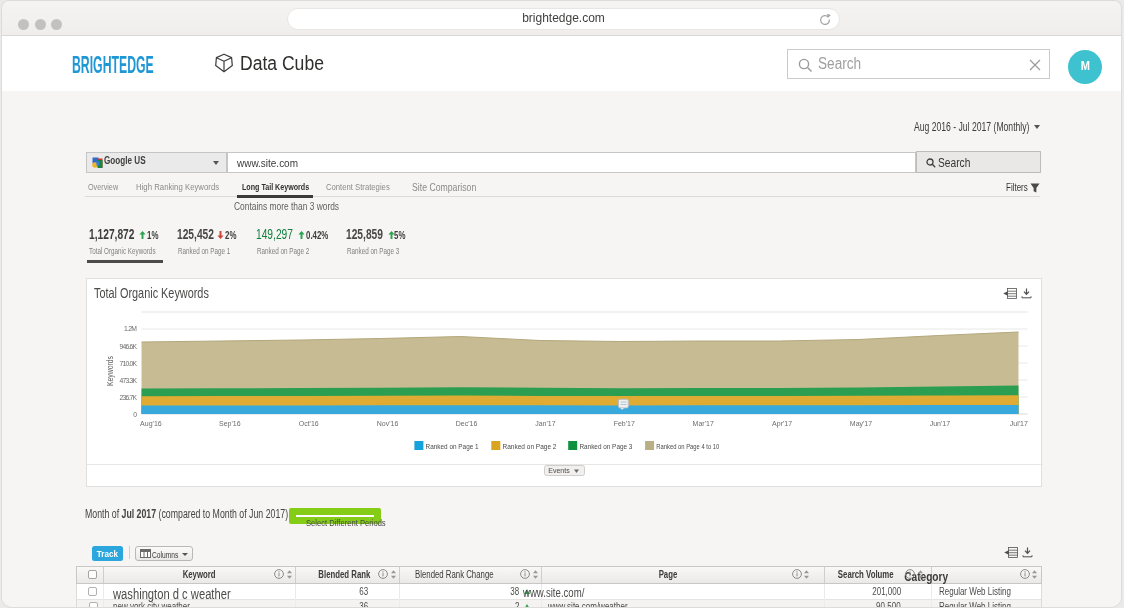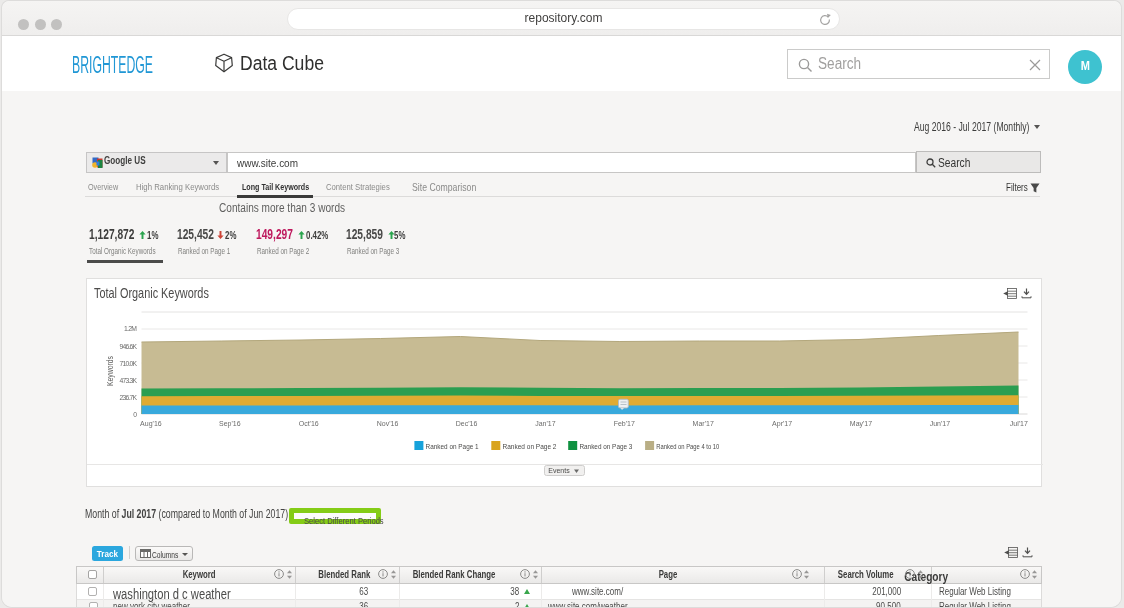--- a/index.html
+++ b/index.html
@@ -16,29 +16,29 @@
 #content{position:absolute;left:0;top:90px;width:100%;bottom:0;background:#f6f5f4}
 .card{position:absolute;background:#fff;border:1px solid #e0dfde}
 </style></head>
 <body>
 <div id="win">
   <div id="chrome">
     <div class="dot" style="left:16.2px"></div>
     <div class="dot" style="left:32.8px"></div>
     <div class="dot" style="left:49.2px"></div>
     <div id="urlbar">
-      <div class="t" style="left:0;right:0;top:2px;text-align:center;font-size:12px;color:#403f3e">repository.com</div>
+      <div class="t" style="left:0;right:0;top:2px;text-align:center;font-size:12px;color:#403f3e">brightedge.com</div>
       <svg class="a" style="right:8px;top:4px" width="13" height="13" viewBox="0 0 13 13">
           <path d="M10.23 4.01 A4.4 4.4 0 1 0 11.4 6.5" fill="none" stroke="#a5a4a3" stroke-width="1.2"></path>
           <path d="M9.0 0.8 L12.8 2.1 L9.9 4.9 Z" fill="#a5a4a3"></path>
         </svg>
     </div>
   </div>
   <div id="hdr">
-    <div class="t" style="left:70px;top:15px;font-size:24.5px;font-weight:normal;color:#2097d5"><span class="x" id="logo" style="transform:scaleX(.50)">BRIGHTEDGE</span></div>
+    <div class="t" style="left:70px;top:15px;font-size:24.5px;font-weight:bold;color:#2097d5"><span class="x" id="logo" style="transform:scaleX(.50)">BRIGHTEDGE</span></div>
     <svg class="a" style="left:212px;top:17px" width="20" height="20" viewBox="0 0 20 20">
         <path d="M10 1.2 L17.6 4.6 L18.3 12.6 L10 18.8 L1.7 12.6 L2.4 4.6 Z" fill="none" stroke="#3c3c3b" stroke-width="1.2" stroke-linejoin="round"></path>
         <path d="M2.5 4.8 L10 8.2 L17.5 4.8 M10 8.2 L10 18.6" fill="none" stroke="#3c3c3b" stroke-width="1.2" stroke-linejoin="round"></path>
       </svg>
     <div class="t" style="left:238px;top:16px;font-size:19.5px;color:#2f2f2e"><span class="x" id="dcube" style="transform:scaleX(.90)">Data Cube</span></div>
     <div class="a" style="left:785px;top:13px;width:263px;height:30px;background:#fff;border:1px solid #cbcbca">
       <svg class="a" style="left:10px;top:8px" width="15" height="15" viewBox="0 0 15 15">
           <circle cx="6" cy="6" r="4.6" fill="none" stroke="#9b9a99" stroke-width="1.4"></circle>
           <line x1="9.5" y1="9.5" x2="13.5" y2="13.5" stroke="#9b9a99" stroke-width="1.4"></line>
         </svg>
@@ -80,36 +80,36 @@
     <div class="t" style="left:85.5px;top:90px;font-size:9.5px;color:#8b8b8a"><span class="x" style="transform:scaleX(.76)">Overview</span></div>
     <div class="t" style="left:134px;top:90px;font-size:9.5px;color:#8b8b8a"><span class="x" style="transform:scaleX(.82)">High Ranking Keywords</span></div>
     <div class="t" style="left:240px;top:90px;font-size:9.5px;font-weight:bold;color:#303030"><span class="x" style="transform:scaleX(.75)">Long Tail Keywords</span></div>
     <div class="a" style="left:235px;top:104px;width:76px;height:2.5px;background:#3a3a39"></div>
     <div class="t" style="left:324px;top:90px;font-size:9.5px;color:#8b8b8a"><span class="x" style="transform:scaleX(.81)">Content Strategies</span></div>
     <div class="t" style="left:410px;top:90px;font-size:11px;color:#8b8b8a"><span class="x" style="transform:scaleX(.79)">Site Comparison</span></div>
     <div class="t" style="left:1004px;top:90.5px;font-size:10px;color:#343433"><span class="x" style="transform:scaleX(.8)">Filters</span></div>
     <svg class="a" style="left:1028px;top:92px" width="10" height="10" viewBox="0 0 11 11">
         <path d="M0.5 0.5 H10.5 L7 5.5 V10.5 L4 9 V5.5 Z" fill="#4a4a49"></path>
       </svg>
-    <div class="t" style="left:217px;top:110px;font-size:12px;color:#5f5f5e"><span class="x" style="transform:scaleX(.84)">Contains more than 3 words</span></div>
+    <div class="t" style="left:232px;top:110px;font-size:10px;color:#5f5f5e"><span class="x" style="transform:scaleX(.84)">Contains more than 3 words</span></div>
 
     <div class="t" style="left:87px;top:134.5px;font-size:14px;font-weight:bold;color:#3d3d3c"><span class="x" id="n1" style="transform:scaleX(.73)">1,127,872</span></div>
     <svg class="a" style="left:136.5px;top:139.5px" width="7" height="8" viewBox="0 0 7 9">
         <path d="M3.5 0 L7 4 H4.6 V9 H2.4 V4 H0 Z" fill="#2aa44e"></path>
       </svg>
       <div class="t" style="left:144.5px;top:138px;font-size:10.5px;font-weight:bold;color:#3d3d3c"><span class="x" style="transform:scaleX(.75)">1%</span></div>
     <div class="t" style="left:87px;top:155px;font-size:9px;color:#81817f"><span class="x" style="transform:scaleX(.70)">Total Organic Keywords</span></div>
     <div class="a" style="left:85px;top:168.5px;width:76px;height:3px;background:#4b4b4a"></div>
     <div class="t" style="left:175px;top:134.5px;font-size:14px;font-weight:bold;color:#484847"><span class="x" style="transform:scaleX(.73)">125,452</span></div>
     <svg class="a" style="left:214.5px;top:139.5px" width="7" height="8" viewBox="0 0 7 9">
         <path d="M3.5 9 L0 5 H2.4 V0 H4.6 V5 H7 Z" fill="#cc4437"></path>
       </svg>
       <div class="t" style="left:222.5px;top:138px;font-size:10.5px;font-weight:bold;color:#3d3d3c"><span class="x" style="transform:scaleX(.75)">2%</span></div>
     <div class="t" style="left:175.5px;top:155px;font-size:9px;color:#81817f"><span class="x" style="transform:scaleX(.70)">Ranked on Page 1</span></div>
-    <div class="t" style="left:254px;top:134.5px;font-size:14px;font-weight:bold;color:#be185d"><span class="x" style="transform:scaleX(.73)">149,297</span></div>
+    <div class="t" style="left:254px;top:134.5px;font-size:14px;font-weight:normal;color:#15803d"><span class="x" style="transform:scaleX(.73)">149,297</span></div>
     <svg class="a" style="left:296px;top:139.5px" width="7" height="8" viewBox="0 0 7 9">
         <path d="M3.5 0 L7 4 H4.6 V9 H2.4 V4 H0 Z" fill="#2aa44e"></path>
       </svg>
       <div class="t" style="left:303.5px;top:138px;font-size:10.5px;font-weight:bold;color:#3d3d3c"><span class="x" style="transform:scaleX(.75)">0.42%</span></div>
     <div class="t" style="left:255px;top:155px;font-size:9px;color:#81817f"><span class="x" style="transform:scaleX(.70)">Ranked on Page 2</span></div>
     <div class="t" style="left:344px;top:134.5px;font-size:14px;font-weight:bold;color:#484847"><span class="x" style="transform:scaleX(.73)">125,859</span></div>
     <svg class="a" style="left:385.5px;top:139.5px" width="7" height="8" viewBox="0 0 7 9">
         <path d="M3.5 0 L7 4 H4.6 V9 H2.4 V4 H0 Z" fill="#2aa44e"></path>
       </svg>
       <div class="t" style="left:392px;top:138px;font-size:10.5px;font-weight:bold;color:#3d3d3c"><span class="x" style="transform:scaleX(.75)">5%</span></div>
@@ -181,21 +181,21 @@
             <text x="569.3" y="139.5" textLength="63" lengthAdjust="spacingAndGlyphs">Ranked on Page 4 to 10</text>
         </g>
         <line x1="0" y1="155.5" x2="956" y2="155.5" stroke="#e7e6e5"></line>
         <rect x="457.5" y="156.5" width="40" height="10" rx="2" fill="#f1f0ef" stroke="#cfcecd"></rect>
         <text x="472" y="164" font-family="Liberation Sans, sans-serif" font-size="7" fill="#4a4a49" text-anchor="middle">Events</text>
         <path d="M487 160.5 l5 0 l-2.5 3.5 z" fill="#6b6b6a"></path>
       </svg>
     </div>
 
     <div class="t" style="left:82.5px;top:415.5px;font-size:12px;color:#434342"><span class="x" id="monthtxt" style="transform:scaleX(.73)">Month of <b>Jul 2017</b> (compared to Month of Jun 2017)</span></div>
-    <div class="a" style="left:287px;top:416.5px;width:92px;height:16px;background:#fcfcfb;border:5px solid #84cc16;border-radius:2px">
+    <div class="a" style="left:287px;top:416.5px;width:92px;height:16px;background:#fcfcfb;border:7px solid #84cc16;border-radius:2px">
       <div class="t" style="left:0;right:0;top:2.5px;text-align:center;font-size:9.5px;color:#4a4a49"><span class="xc" style="transform:scaleX(.8)">Select Different Periods</span></div>
     </div>
 
     <div class="a" style="left:89.5px;top:454.5px;width:31px;height:15px;background:#2ba7de;border-radius:2.5px">
       <div class="t" style="left:0;right:0;top:2px;text-align:center;font-size:9.5px;font-weight:bold;color:#fff"><span class="xc" style="transform:scaleX(.85)">Track</span></div>
     </div>
     <div class="a" style="left:126.5px;top:455px;width:1px;height:13px;background:#d2d1d0"></div>
     <div class="a" style="left:133px;top:454.5px;width:57.5px;height:15px;background:linear-gradient(#fbfaf9,#e9e8e7);border:1px solid #b9b8b7;border-radius:3px">
       <svg class="a" style="left:4px;top:2.5px" width="11" height="9" viewBox="0 0 11 9">
           <rect x="0.5" y="0.5" width="10" height="8" fill="#fff" stroke="#6a6a69"></rect>
@@ -236,21 +236,21 @@
     <div class="a" style="left:539px;top:493px;width:1px;height:24px;background:#ecebea"></div>
     <div class="a" style="left:822px;top:493px;width:1px;height:24px;background:#ecebea"></div>
     <div class="a" style="left:929px;top:493px;width:1px;height:24px;background:#ecebea"></div>
 
     <div class="a" style="left:86px;top:479px;width:9px;height:9px;background:#fff;border:1px solid #a5a4a3;border-radius:2px"></div>
     <div class="a" style="left:86px;top:496px;width:9px;height:9px;background:#fff;border:1px solid #b2b1b0;border-radius:2px"></div>
     <div class="a" style="left:86.5px;top:511px;width:9px;height:9px;background:#fff;border:1px solid #b2b1b0;border-radius:2px"></div>
 
     <div class="t" style="left:117px;top:477.5px;width:160px;text-align:center;font-size:10px;font-weight:bold;color:#3a3a39"><span class="xc" style="transform:scaleX(.78)">Keyword</span></div>
     <div class="t" style="left:262.5px;top:477.5px;width:160px;text-align:center;font-size:10px;font-weight:bold;color:#3a3a39"><span class="xc" style="transform:scaleX(.78)">Blended Rank</span></div>
-    <div class="t" style="left:372px;top:477.5px;width:160px;text-align:center;font-size:10px;font-weight:bold;color:#3a3a39"><span class="xc" style="transform:scaleX(.78)">Blended Rank Change</span></div>
+    <div class="t" style="left:372px;top:477.5px;width:160px;text-align:center;font-size:10px;font-weight:normal;color:#3a3a39"><span class="xc" style="transform:scaleX(.78)">Blended Rank Change</span></div>
     <div class="t" style="left:586px;top:477.5px;width:160px;text-align:center;font-size:10px;font-weight:bold;color:#3a3a39"><span class="xc" style="transform:scaleX(.78)">Page</span></div>
     <div class="t" style="left:784px;top:477.5px;width:160px;text-align:center;font-size:10px;font-weight:bold;color:#3a3a39"><span class="xc" style="transform:scaleX(.78)">Search Volume</span></div>
     <div class="t" style="left:895.5px;top:477.5px;width:160px;text-align:left;font-size:13px;font-weight:bold;color:#3a3a39"><span class="xc" style="transform:scaleX(.78)">Category</span></div>
 
     <svg class="a" style="left:272px;top:478px" width="10" height="10" viewBox="0 0 10 10">
         <circle cx="5" cy="5" r="4.4" fill="none" stroke="#8a8a89"></circle>
         <line x1="5" y1="4.2" x2="5" y2="7.4" stroke="#8a8a89"></line>
         <circle cx="5" cy="2.9" r="0.7" fill="#8a8a89"></circle>
       </svg>
     <svg class="a" style="left:285px;top:478.5px" width="5" height="9" viewBox="0 0 6 10">
@@ -300,21 +300,21 @@
       </svg>
     <svg class="a" style="left:1030px;top:478.5px" width="5" height="9" viewBox="0 0 6 10">
         <path d="M3 0 L6 3.5 H0 Z" fill="#989796"></path>
         <path d="M3 10 L0 6.5 H6 Z" fill="#989796"></path>
       </svg>
 
     <div class="t" style="left:111px;top:494.5px;font-size:14px;color:#4b4b4a"><span class="x" style="transform:scaleX(.8)">washington d c weather</span></div>
     <div class="t" style="left:286px;top:494.5px;width:80px;text-align:right;font-size:10px;color:#4b4b4a"><span class="xr" style="transform:scaleX(.8)">63</span></div>
     <div class="t" style="left:437.5px;top:494.5px;width:80px;text-align:right;font-size:10px;color:#4b4b4a"><span class="xr" style="transform:scaleX(.8)">38</span></div>
     <div class="a" style="left:522px;top:497.5px;width:0;height:0;border-left:3.5px solid transparent;border-right:3.5px solid transparent;border-bottom:5.5px solid #39a64c"></div>
-    <div class="t" style="left:570px;top:494.5px;font-size:10px;color:#4b4b4a"><span class="x" style="transform:scaleX(.8)">www.site.com/</span></div>
+    <div class="t" style="left:521px;top:494.5px;font-size:12px;color:#4b4b4a"><span class="x" style="transform:scaleX(.8)">www.site.com/</span></div>
     <div class="t" style="left:819px;top:494.5px;width:80px;text-align:right;font-size:10px;color:#4b4b4a"><span class="xr" style="transform:scaleX(.8)">201,000</span></div>
     <div class="t" style="left:936.5px;top:494.5px;font-size:10px;color:#4b4b4a"><span class="x" style="transform:scaleX(.8)">Regular Web Listing</span></div>
 
     <div class="t" style="left:111px;top:509.5px;font-size:10px;color:#4b4b4a"><span class="x" style="transform:scaleX(.8)">new york city weather</span></div>
     <div class="t" style="left:286px;top:509.5px;width:80px;text-align:right;font-size:10px;color:#4b4b4a"><span class="xr" style="transform:scaleX(.8)">36</span></div>
     <div class="t" style="left:437.5px;top:509.5px;width:80px;text-align:right;font-size:10px;color:#4b4b4a"><span class="xr" style="transform:scaleX(.8)">2</span></div>
     <div class="a" style="left:522px;top:512.5px;width:0;height:0;border-left:3.5px solid transparent;border-right:3.5px solid transparent;border-bottom:5.5px solid #39a64c"></div>
     <div class="t" style="left:546px;top:509.5px;font-size:10px;color:#4b4b4a"><span class="x" style="transform:scaleX(.8)">www.site.com/weather</span></div>
     <div class="t" style="left:819px;top:509.5px;width:80px;text-align:right;font-size:10px;color:#4b4b4a"><span class="xr" style="transform:scaleX(.8)">90,500</span></div>
     <div class="t" style="left:936.5px;top:509.5px;font-size:10px;color:#4b4b4a"><span class="x" style="transform:scaleX(.8)">Regular Web Listing</span></div>

